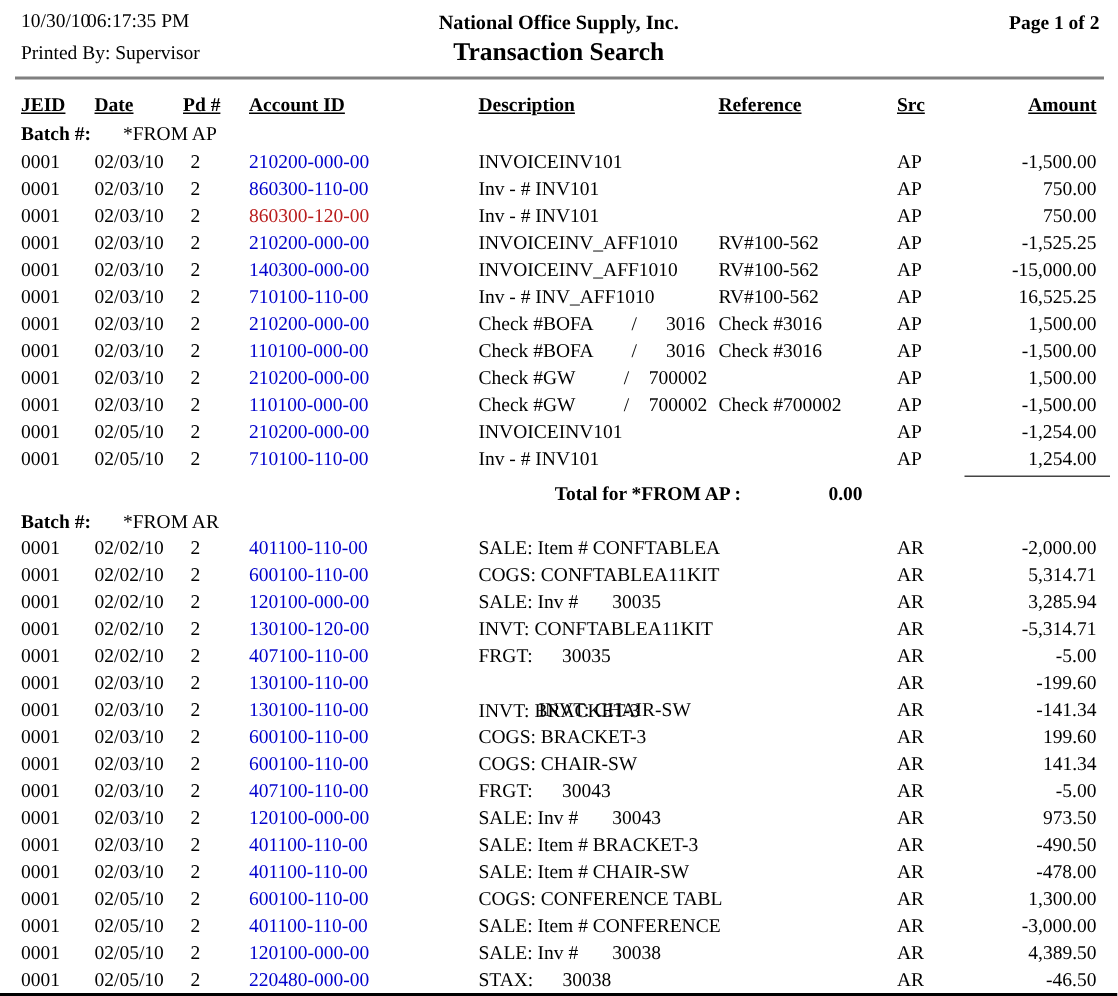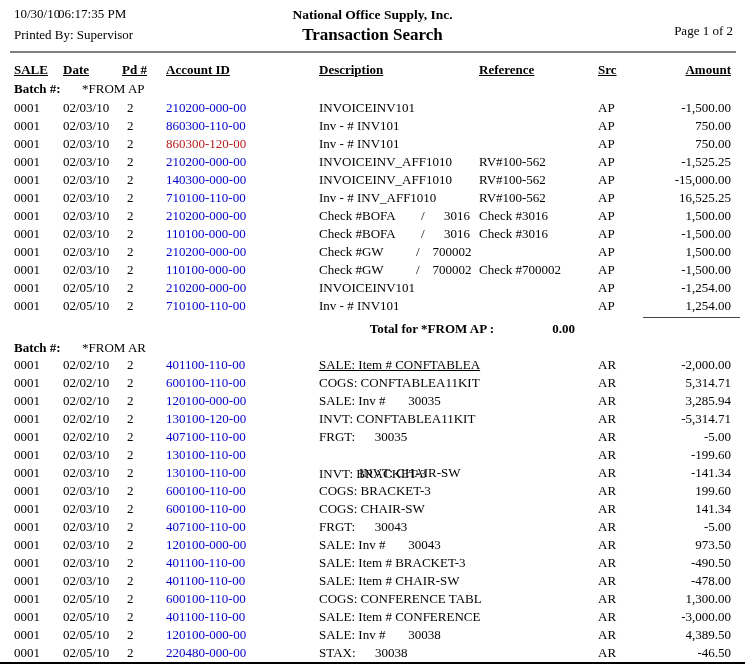--- a/index.html
+++ b/index.html
@@ -31,25 +31,25 @@
 </head>
 <body>
 
 <div id="report">
 
   <span class="abs" style="left:14px; top:6px;">10/30/10</span>
   <span class="abs" style="left:58px; top:6px;">06:17:35 PM</span>
   <span class="abs" style="left:14px; top:27px;">Printed By: Supervisor</span>
   <div id="company">National Office Supply, Inc.</div>
   <div id="rpttitle">Transaction Search</div>
-  <span class="abs" style="right:12px; top:23px;">Page 1 of 2</span>
+  <span class="abs" style="right:12px; top:7px;font-weight:bold;">Page 1 of 2</span>
   <div id="header-rule" style="background: rgb(128, 128, 128);"></div>
 
   <div class="row" style="top:62px;">
-    <span class="cell colhdr" style="left:14px;">SALE</span>
+    <span class="cell colhdr" style="left:14px;">JEID</span>
     <span class="cell colhdr" style="left:63px;">Date</span>
     <span class="cell colhdr" style="left:122px;">Pd #</span>
     <span class="cell colhdr" style="left:166px;">Account ID</span>
     <span class="cell colhdr" style="left:319px;">Description</span>
     <span class="cell colhdr" style="left:479px;">Reference</span>
     <span class="cell colhdr" style="left:598px;">Src</span>
     <span class="cell colhdr amt">Amount</span>
   </div>
 
   <div id="rows-layer" style="position:absolute; left:0; top:0; width:589px; height:664px;">
@@ -182,21 +182,21 @@
       <span class="total-value" style="top: 321px;">0.00</span>
       <div class="row" style="top: 340px;">
         <span class="cell b" style="left: 14px;">Batch #:</span>
         <span class="cell" style="left: 82px;">*FROM AR</span>
       </div>
       <div class="row" style="top: 357px;">
         <span class="cell" style="left: 14px;">0001</span>
         <span class="cell" style="left: 63px;">02/02/10</span>
         <span class="cell" style="left: 127px;">2</span>
         <span class="cell link" style="left: 166px; color: rgb(0, 0, 204);">401100-110-00</span>
-        <span class="cell" style="left: 319px; text-decoration: underline;">SALE: Item # CONFTABLEA</span>
+        <span class="cell" style="left: 319px;">SALE: Item # CONFTABLEA</span>
         <span class="cell" style="left: 479px;"></span>
         <span class="cell" style="left: 598px;">AR</span>
         <span class="cell amt">-2,000.00</span>
       </div>
       <div class="row" style="top: 375px;">
         <span class="cell" style="left: 14px;">0001</span>
         <span class="cell" style="left: 63px;">02/02/10</span>
         <span class="cell" style="left: 127px;">2</span>
         <span class="cell link" style="left: 166px; color: rgb(0, 0, 204);">600100-110-00</span>
         <span class="cell" style="left: 319px;">COGS: CONFTABLEA11KIT</span>

